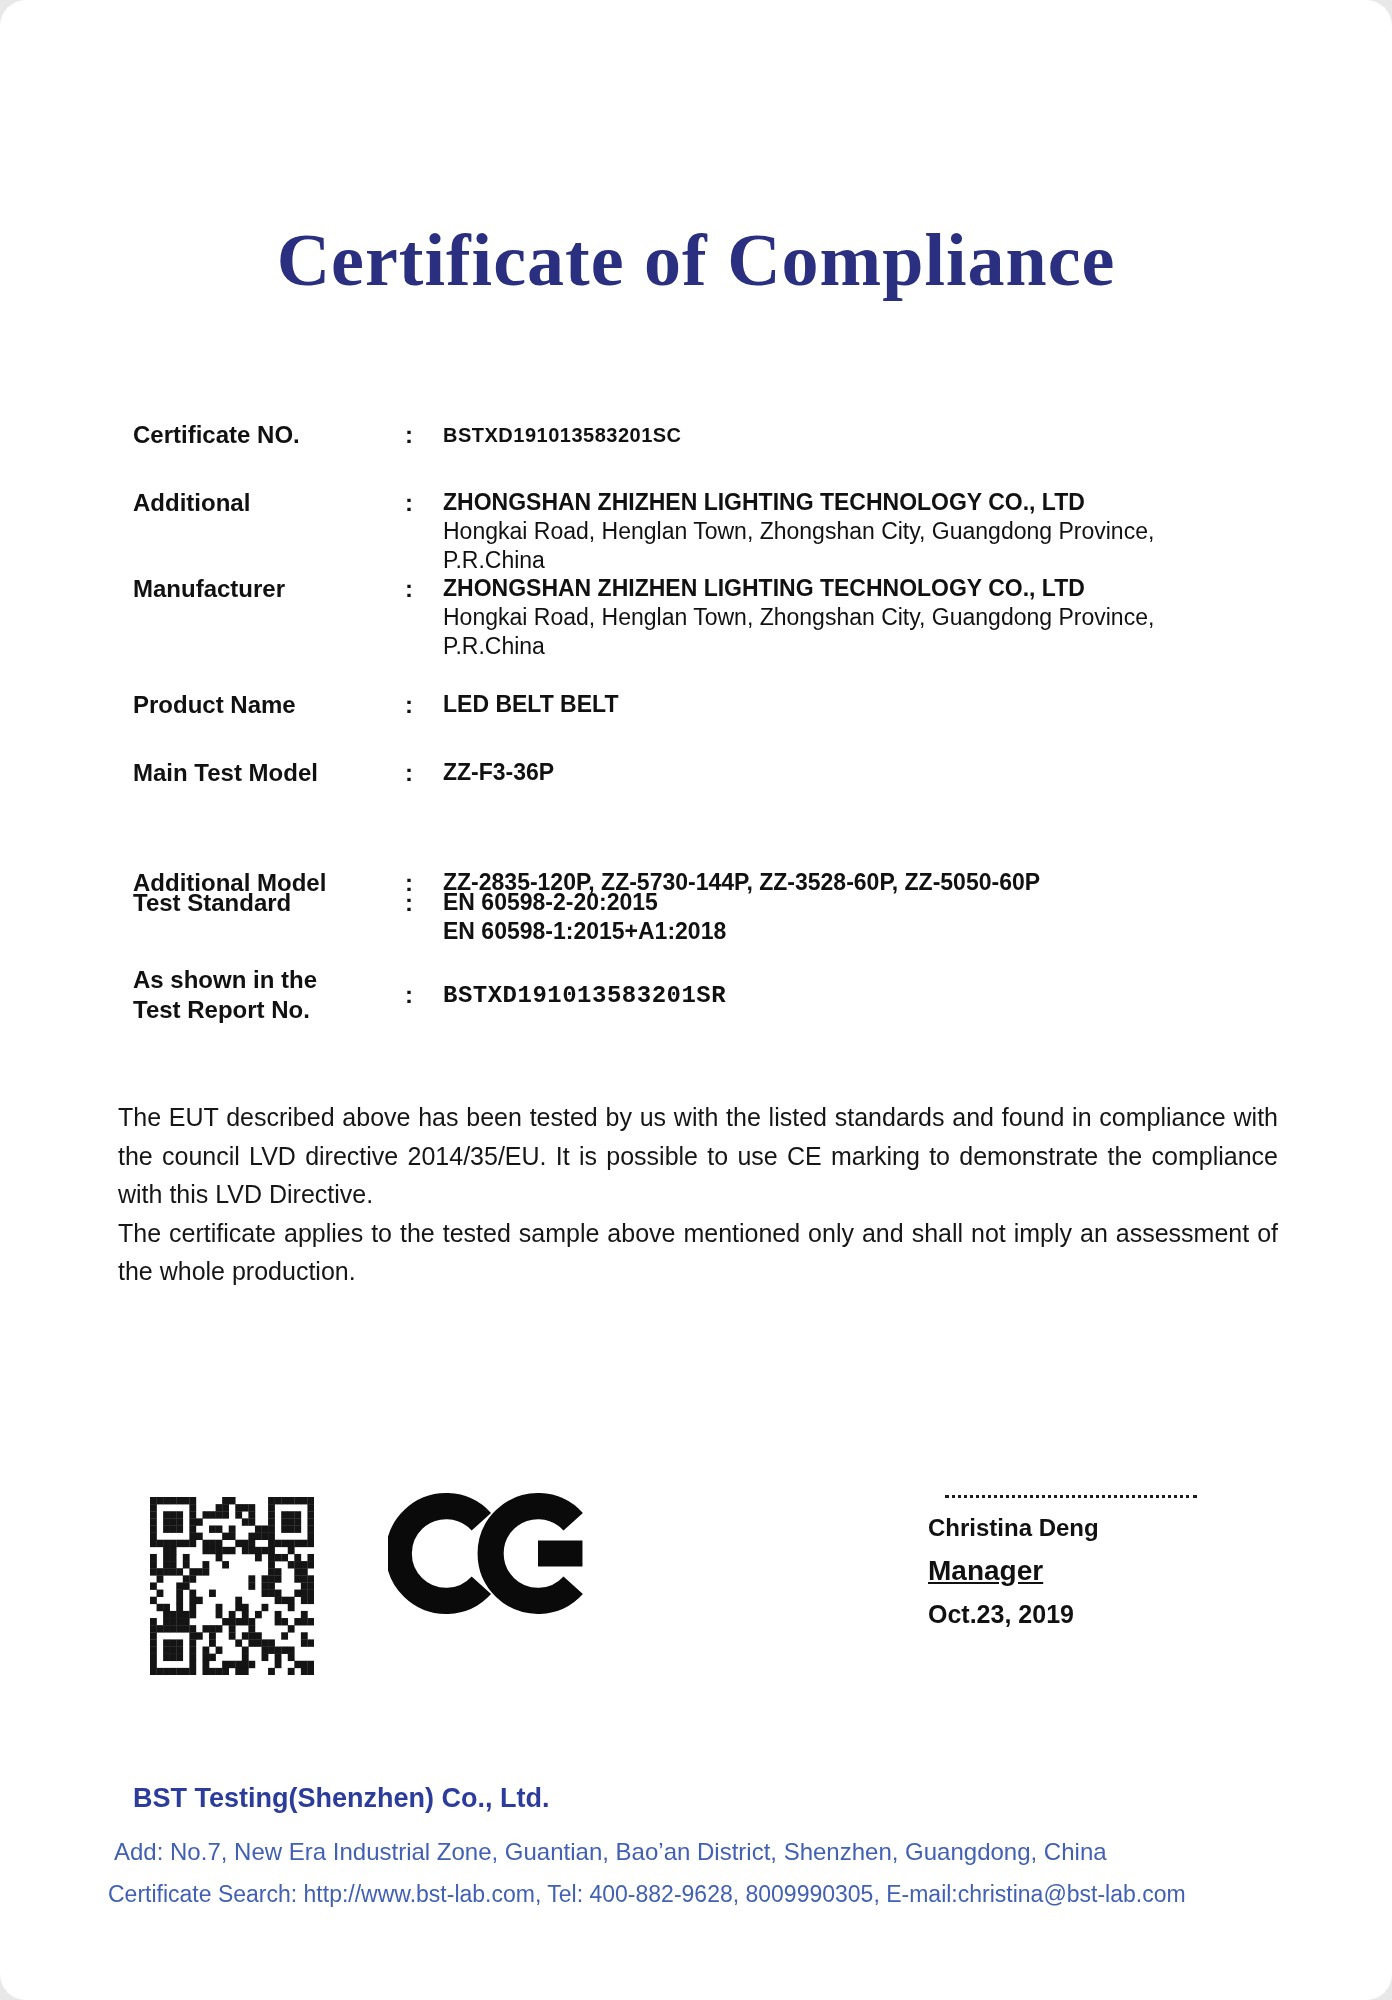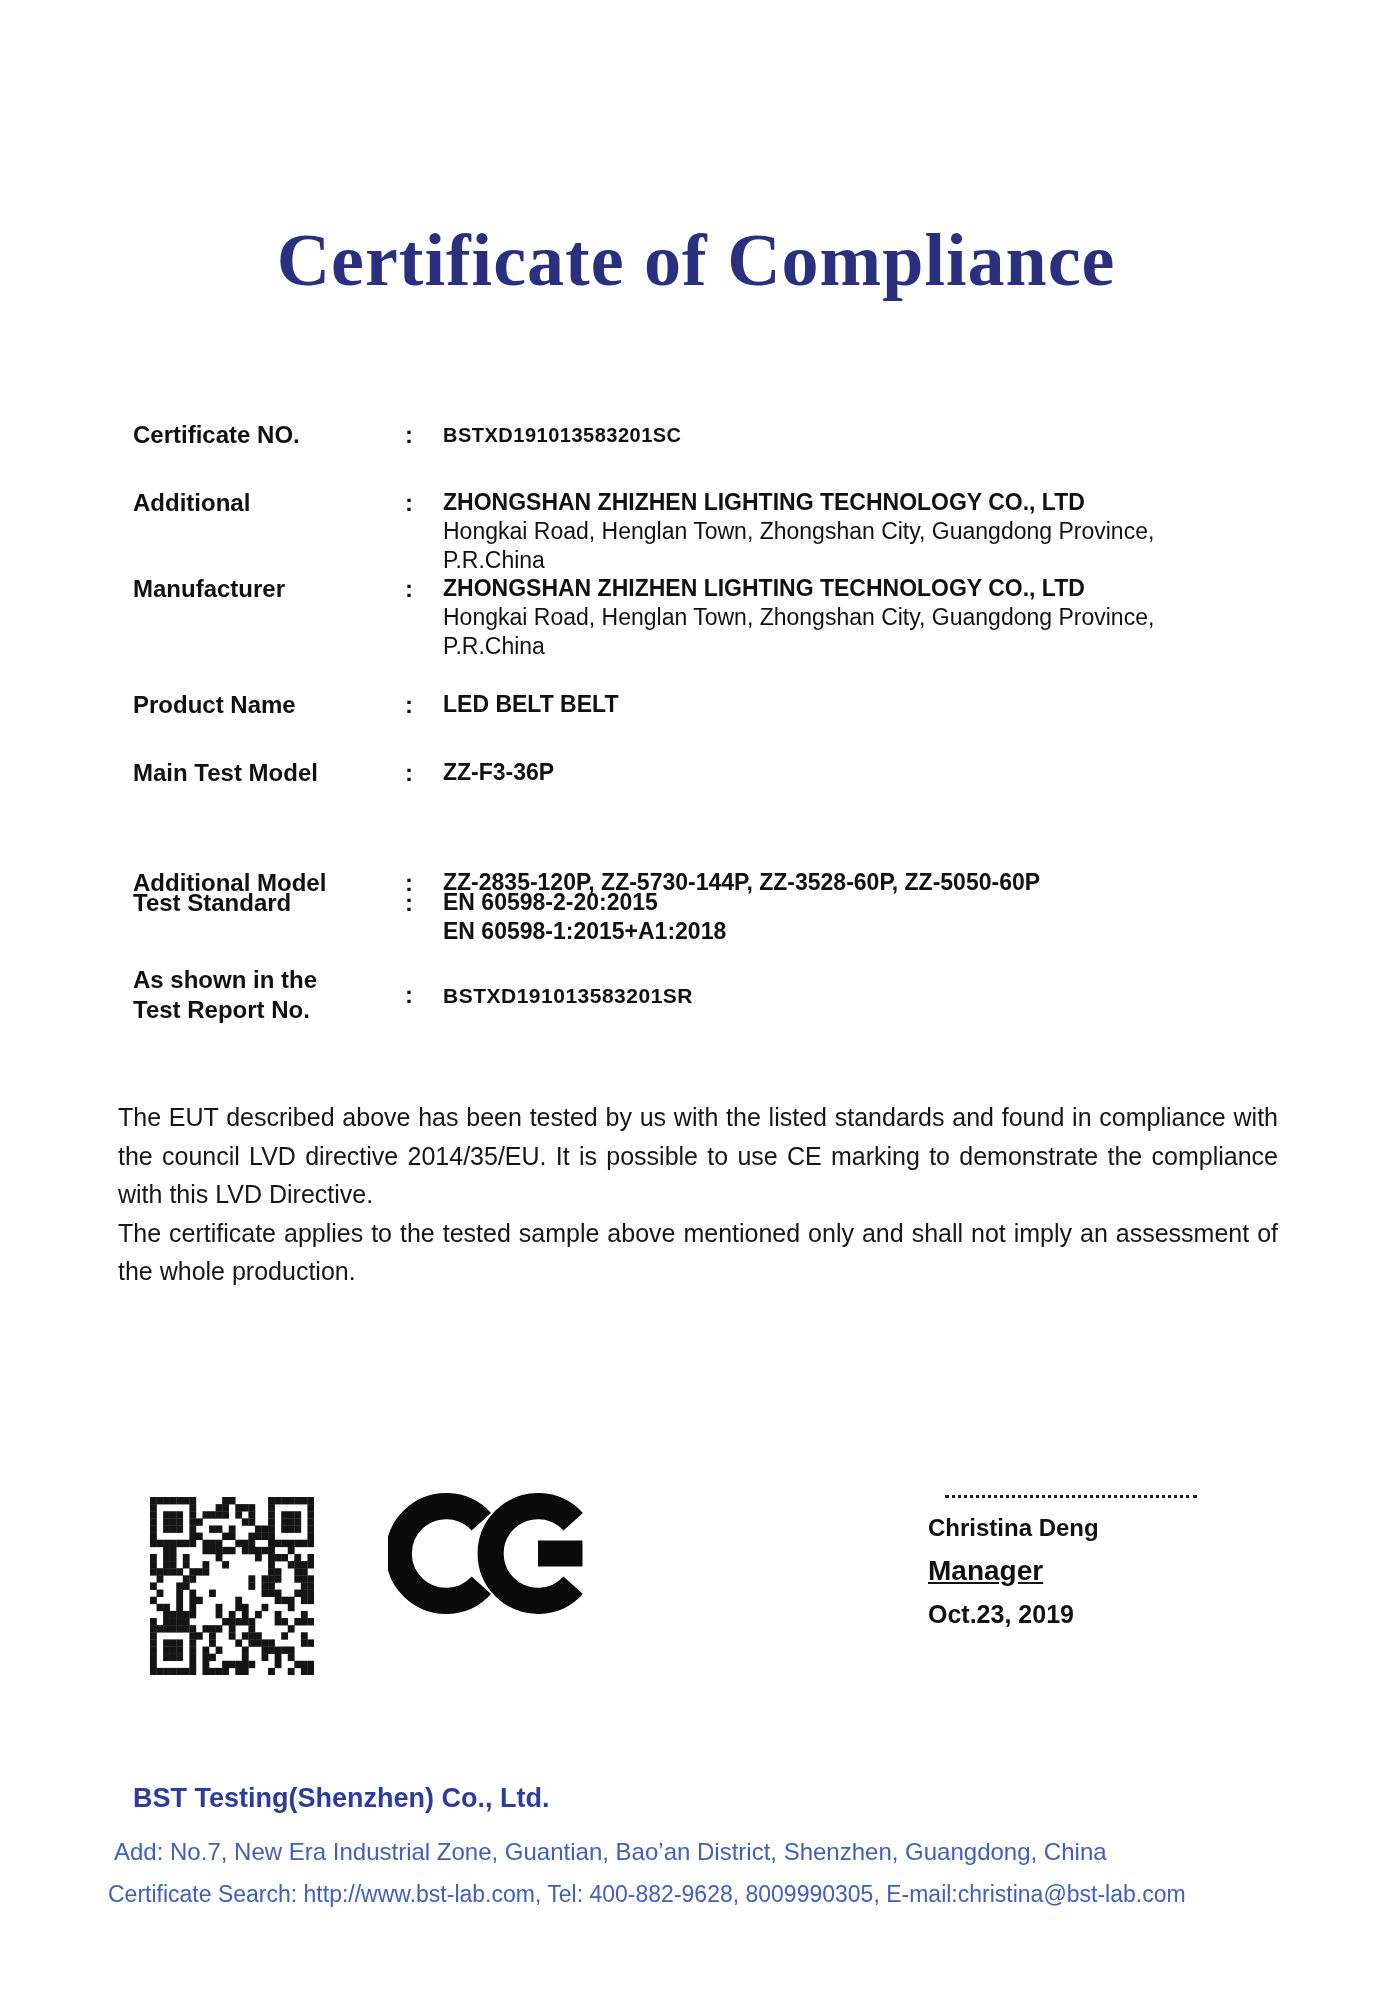--- a/index.html
+++ b/index.html
@@ -4,20 +4,21 @@
 <style>
   html,body{margin:0;padding:0;background:#e8e8e8;}
   .page{
     position:relative;
     width:1392px;height:2000px;
     background:#ffffff;
     font-family:"Liberation Sans", sans-serif;
     color:var(--text-color,#111);
     overflow:hidden;
     margin:0 auto;
+    border-radius:26px;
   }
   .title{
     position:absolute;top:218px;left:0;width:100%;
     text-align:center;
     font-family:"Liberation Serif", serif;
     font-weight:bold;
     font-size:74px;
     letter-spacing:1px;
     color:var(--title-color,#2b2f80);
     margin:0;
@@ -32,21 +33,21 @@
     font-weight:bold;font-size:24px;line-height:30px;
   }
   .colon{
     width:38px;flex:0 0 38px;
     font-weight:bold;font-size:24px;line-height:30px;
     text-align:left;
   }
   .val{font-size:23px;line-height:29px;font-weight:bold;}
   .val .addr{font-weight:normal;}
   .val.certno{font-size:20px;line-height:30px;letter-spacing:0.5px;}
-  .val.reportno{font-size:21px;letter-spacing:0.5px;}
+  .val.reportno{font-size:24px;letter-spacing:0.5px;font-family:Liberation Mono, monospace;}
   .val div{margin:0;}
   .body-text{
     position:absolute;left:118px;width:1160px;
     font-size:25px;line-height:38.5px;
     text-align:justify;
     color:#161616;
     margin-top:28px;
   }
   .body-text p{margin:0;}
   .qr{position:absolute;left:150px;top:1497px;}

